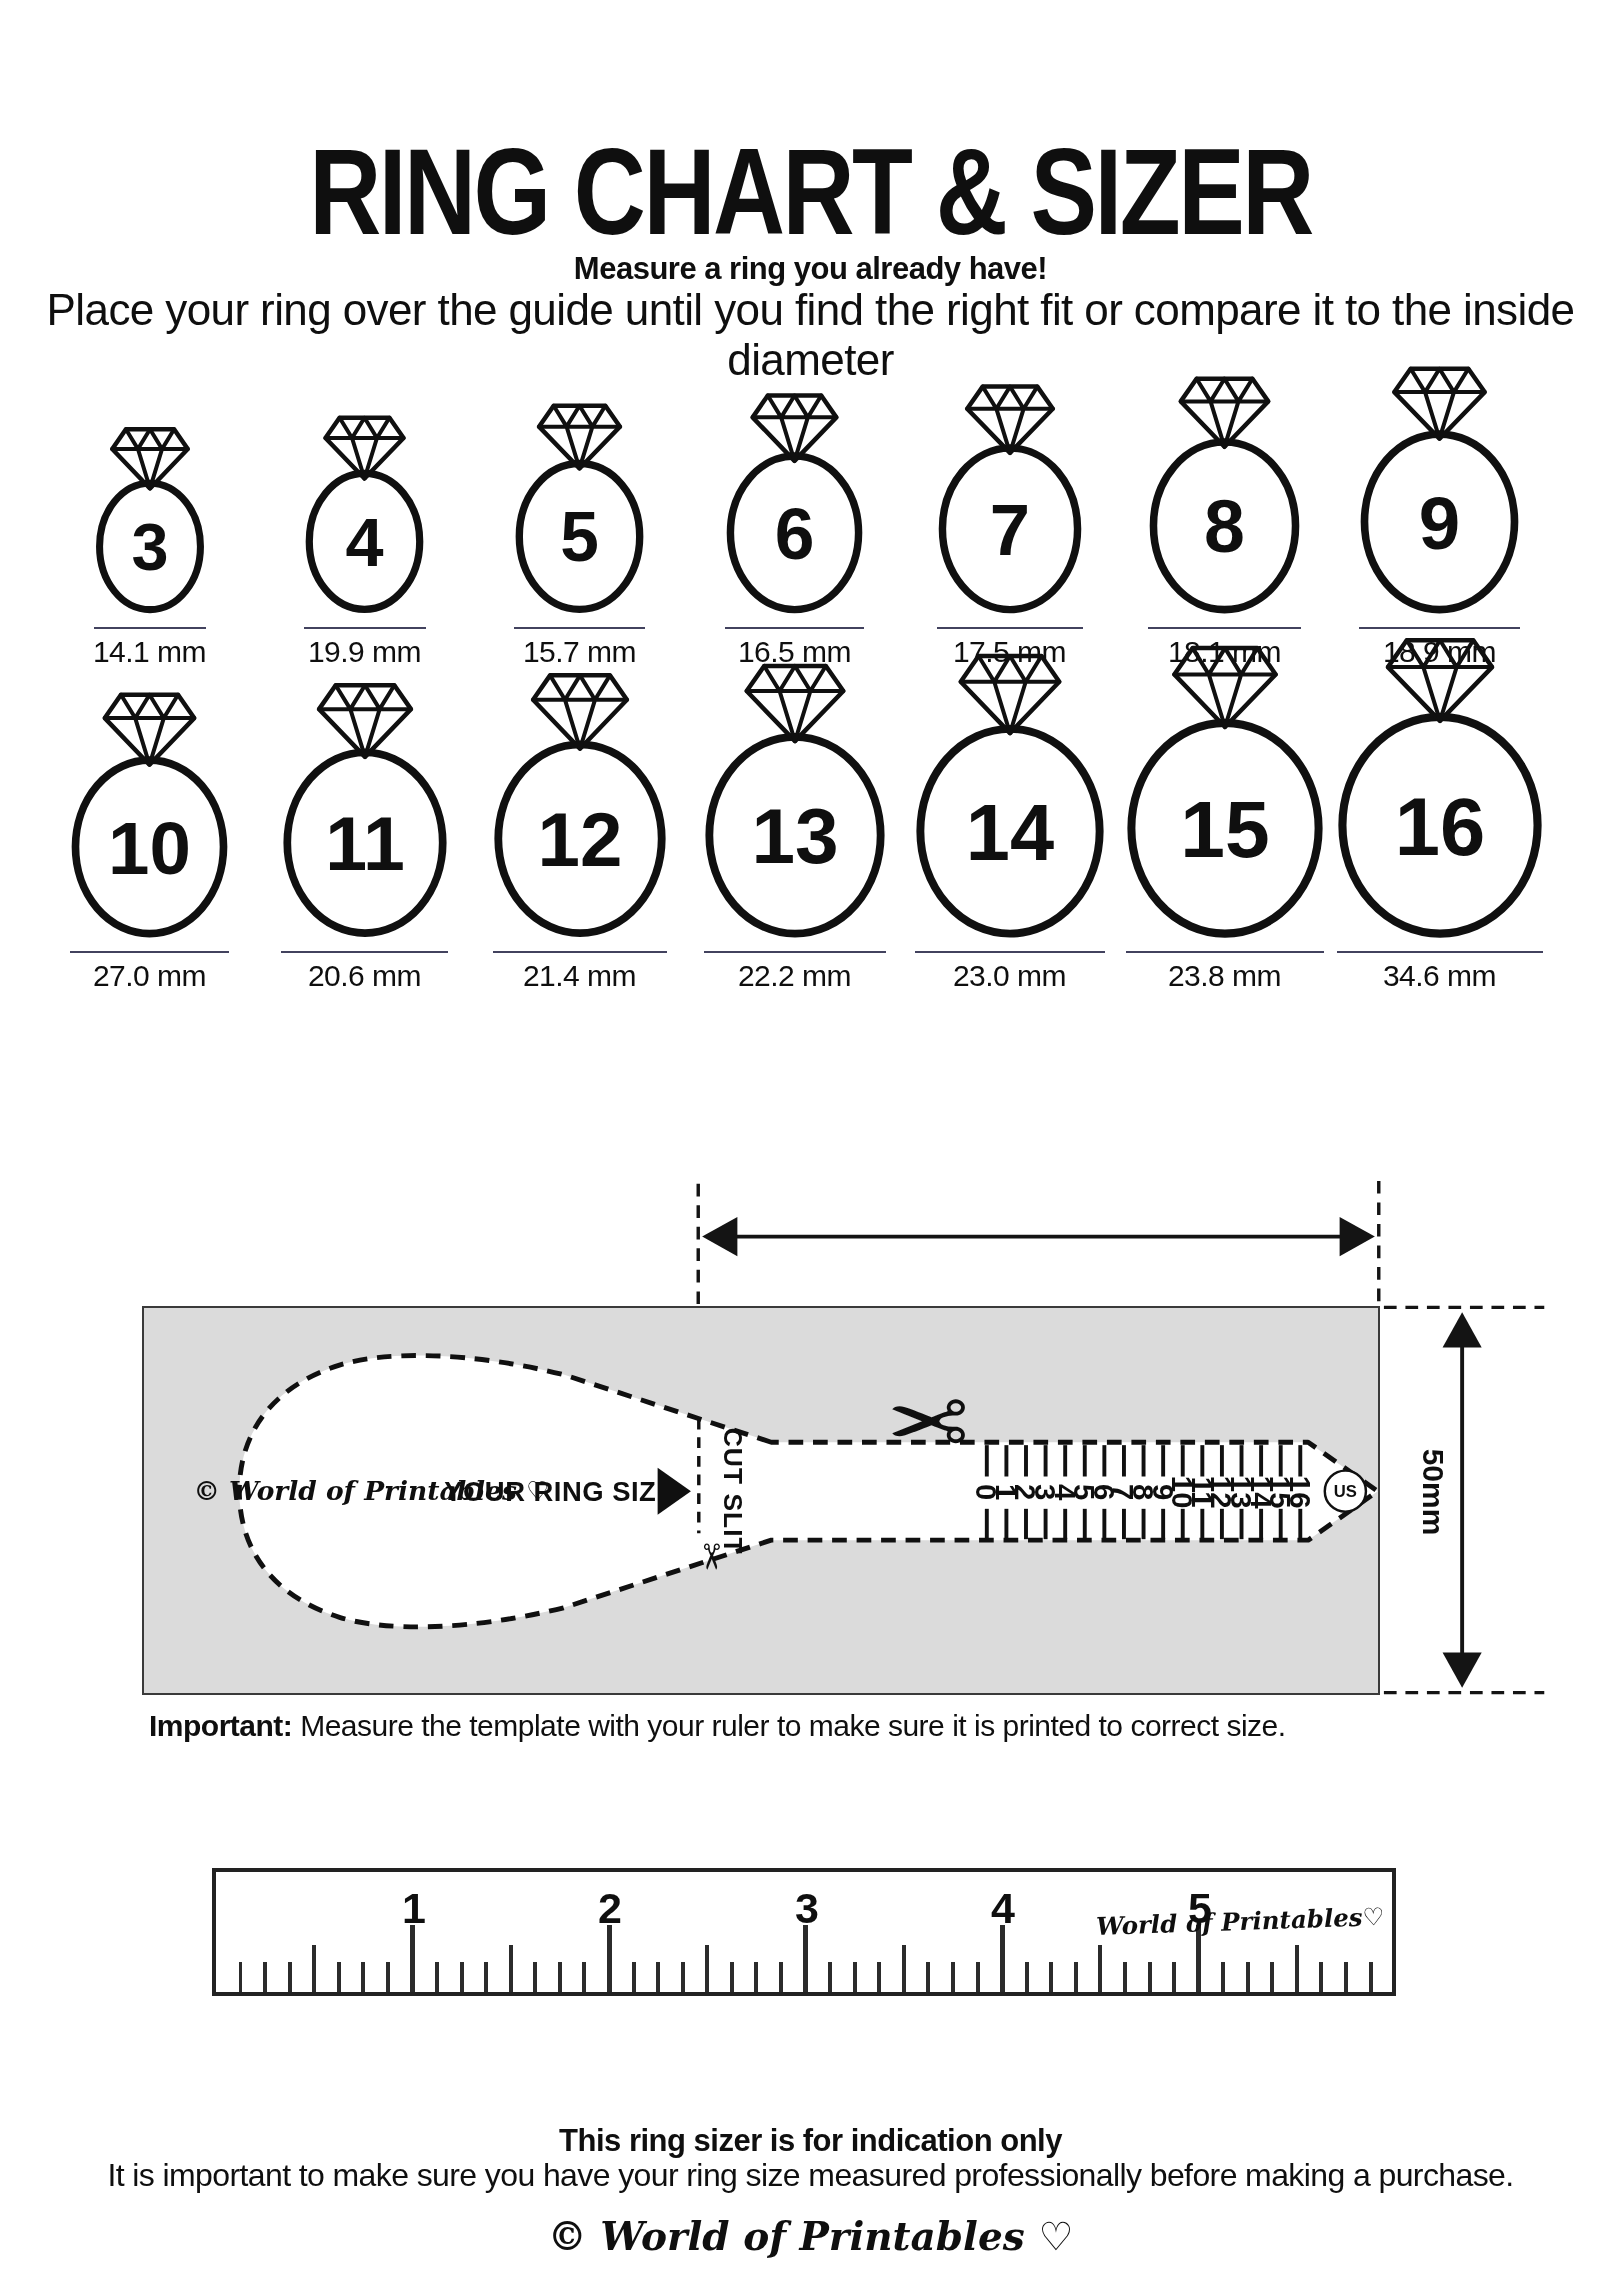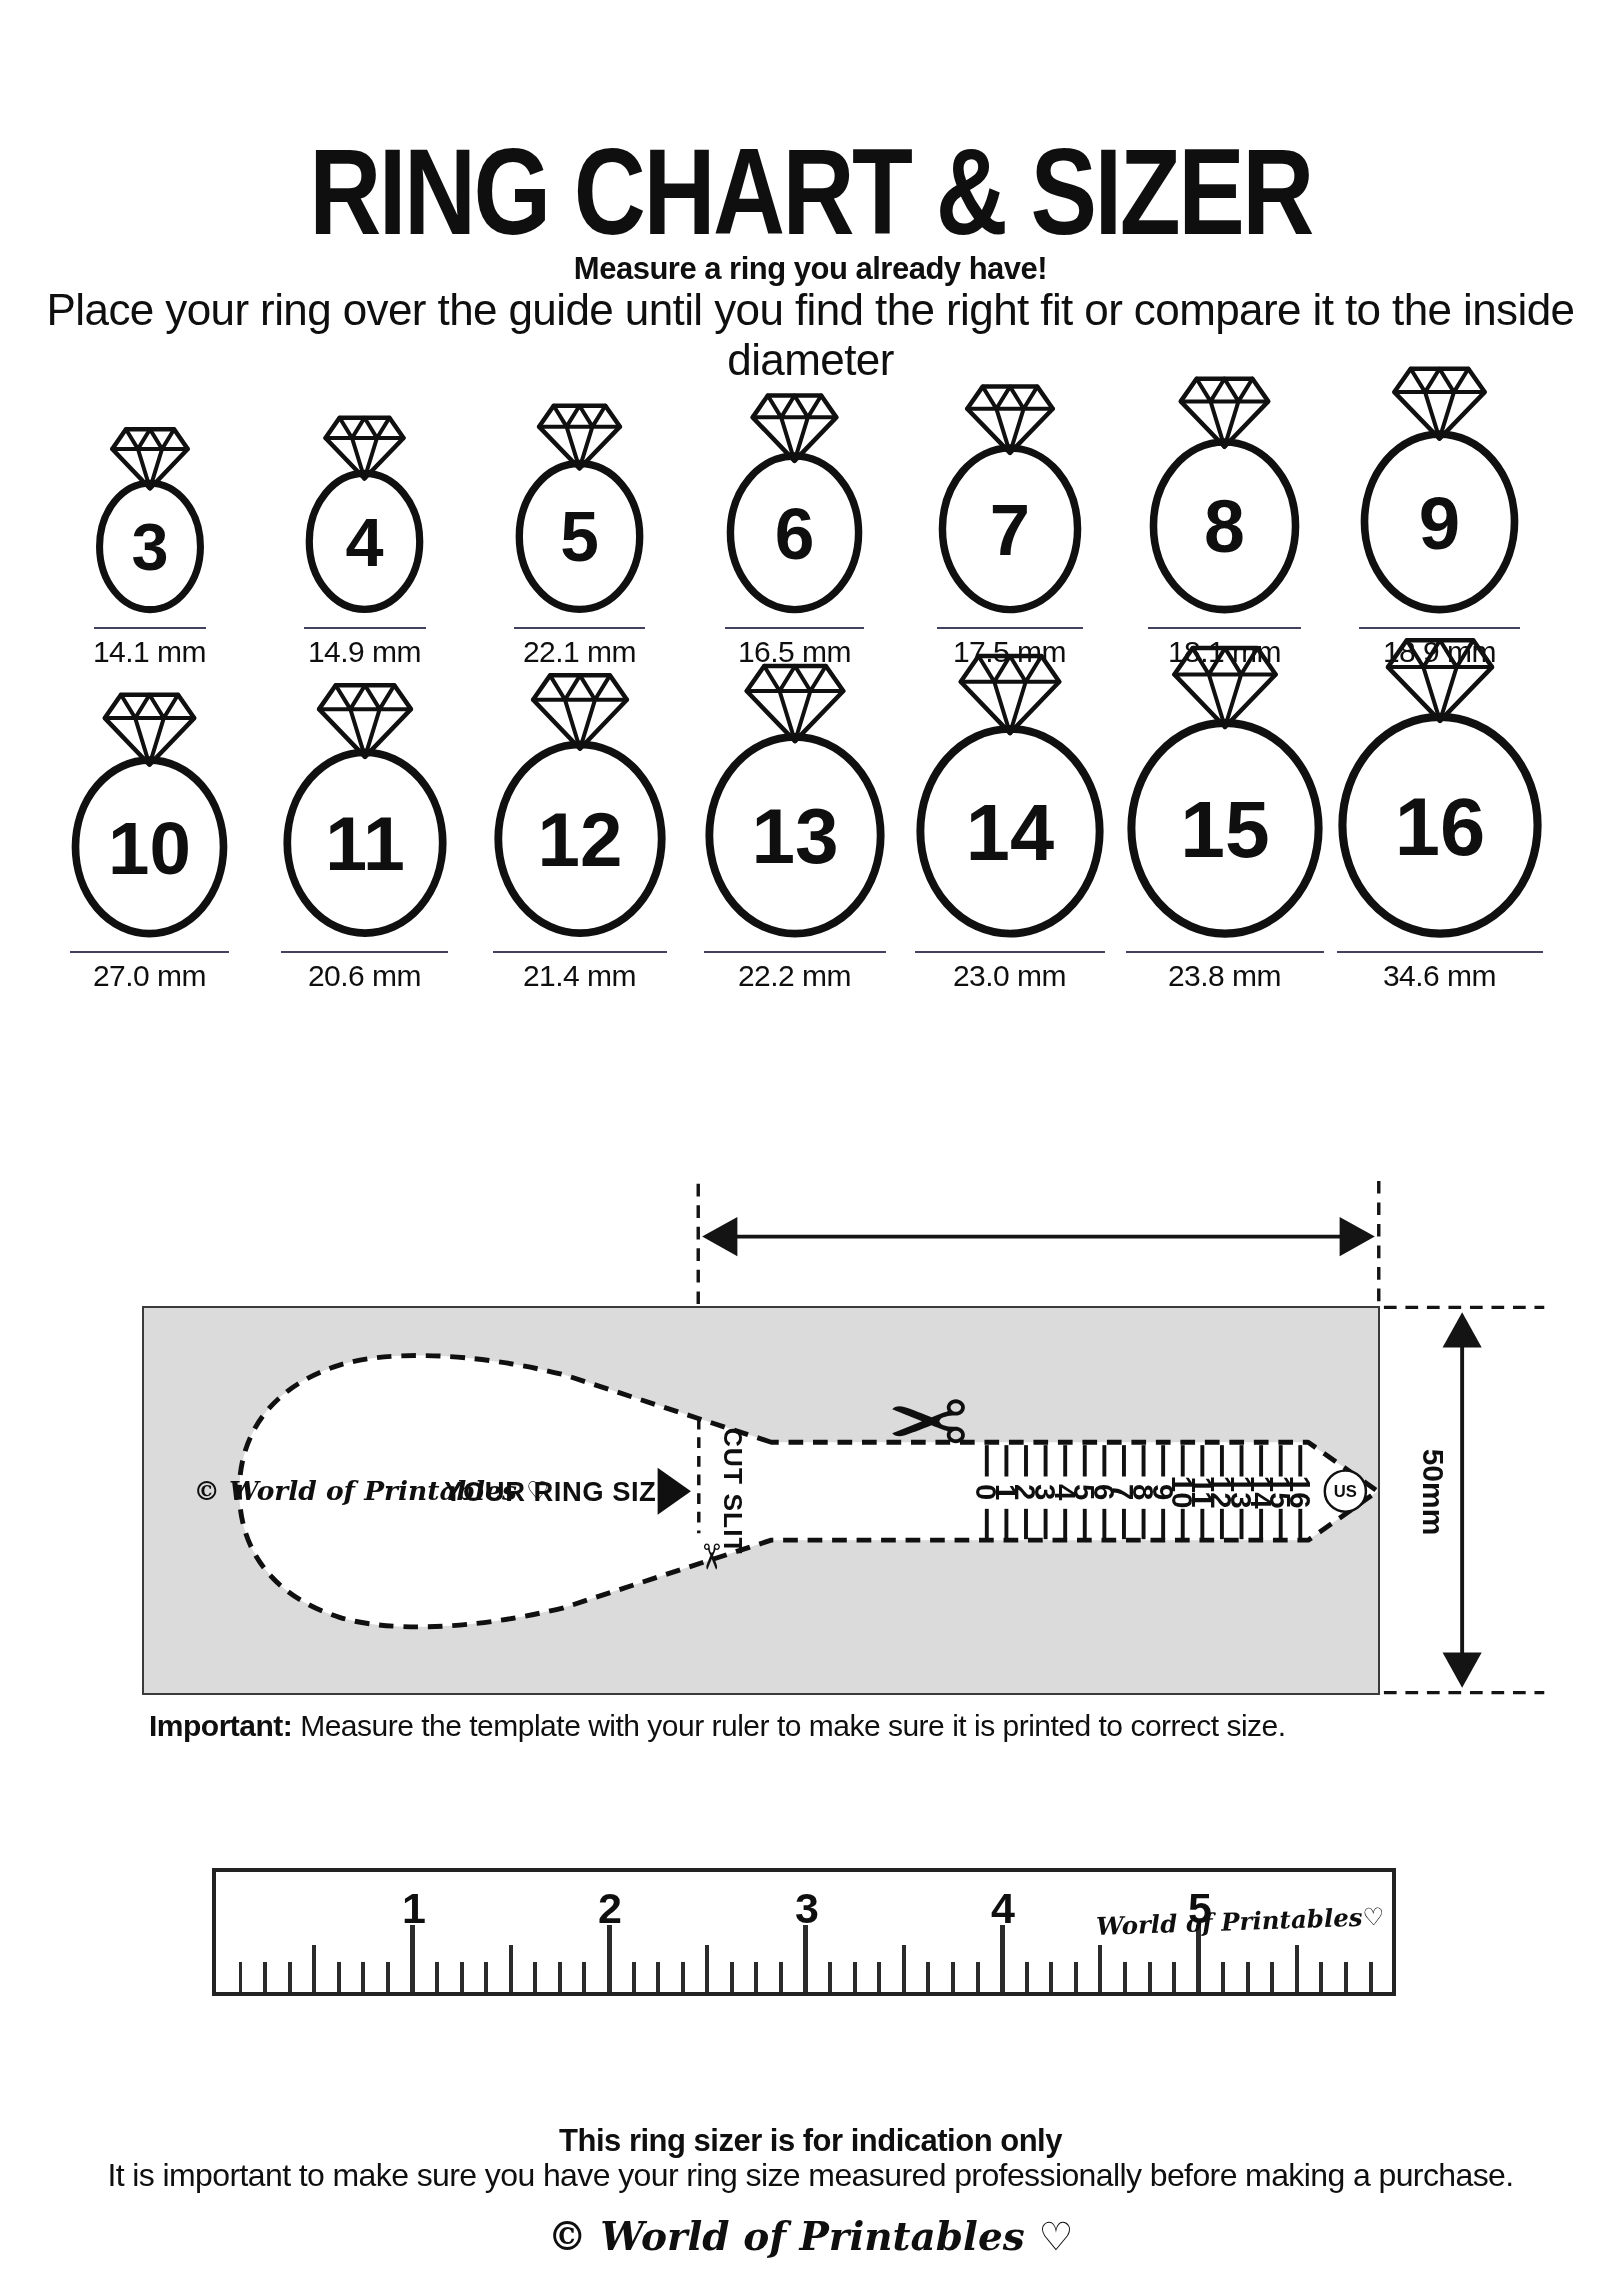--- a/index.html
+++ b/index.html
@@ -64,33 +64,33 @@
       <div class="ring-cell">
         <svg width="129" height="203" viewBox="0 0 132 207">
          <ellipse cx="66" cy="131" rx="56.5" ry="69.5" fill="#fff" stroke="#101010" stroke-width="7.4"></ellipse>
          <g stroke-linejoin="round" stroke-linecap="round">
            <path d="M20 3 L80 3 L97 28 L50 78 L3 28 Z" transform="translate(23.5,2) scale(0.85,0.8292682926829268)" stroke="#101010" fill="none" vector-effect="non-scaling-stroke" stroke-width="4.5"></path>
            <path d="M3 28 L97 28 M20 3 L35 28 L50 3 L65 28 L80 3 M35 28 L50 78 M65 28 L50 78" transform="translate(23.5,2) scale(0.85,0.8292682926829268)" stroke="#101010" fill="none" vector-effect="non-scaling-stroke" stroke-width="4"></path>
          </g>
          <text x="66" y="131" dy="0.36em" text-anchor="middle" font-size="70" font-weight="bold">4</text>
        </svg>
        <div class="ring-underline" style="width:122px"></div>
-       <div class="ring-mm">14.9 mm</div>
+       <div class="ring-mm">19.9 mm</div>
       </div>
       <div class="ring-cell">
         <svg width="139" height="215" viewBox="0 0 142 219">
          <ellipse cx="71" cy="138" rx="61.5" ry="74.5" fill="#fff" stroke="#101010" stroke-width="7.5"></ellipse>
          <g stroke-linejoin="round" stroke-linecap="round">
            <path d="M20 3 L80 3 L97 28 L50 78 L3 28 Z" transform="translate(27,2) scale(0.88,0.8536585365853658)" stroke="#101010" fill="none" vector-effect="non-scaling-stroke" stroke-width="4.5"></path>
            <path d="M3 28 L97 28 M20 3 L35 28 L50 3 L65 28 L80 3 M35 28 L50 78 M65 28 L50 78" transform="translate(27,2) scale(0.88,0.8536585365853658)" stroke="#101010" fill="none" vector-effect="non-scaling-stroke" stroke-width="4"></path>
          </g>
          <text x="71" y="138" dy="0.36em" text-anchor="middle" font-size="71" font-weight="bold">5</text>
        </svg>
        <div class="ring-underline" style="width:131px"></div>
-       <div class="ring-mm">22.1 mm</div>
+       <div class="ring-mm">15.7 mm</div>
       </div>
       <div class="ring-cell">
         <svg width="147" height="225" viewBox="0 0 150 230">
          <ellipse cx="75" cy="145" rx="65.5" ry="78.5" fill="#fff" stroke="#101010" stroke-width="7.6"></ellipse>
          <g stroke-linejoin="round" stroke-linecap="round">
            <path d="M20 3 L80 3 L97 28 L50 78 L3 28 Z" transform="translate(29.5,2) scale(0.91,0.8902439024390244)" stroke="#101010" fill="none" vector-effect="non-scaling-stroke" stroke-width="4.5"></path>
            <path d="M3 28 L97 28 M20 3 L35 28 L50 3 L65 28 L80 3 M35 28 L50 78 M65 28 L50 78" transform="translate(29.5,2) scale(0.91,0.8902439024390244)" stroke="#101010" fill="none" vector-effect="non-scaling-stroke" stroke-width="4"></path>
          </g>
          <text x="75" y="145" dy="0.36em" text-anchor="middle" font-size="73" font-weight="bold">6</text>
        </svg>

